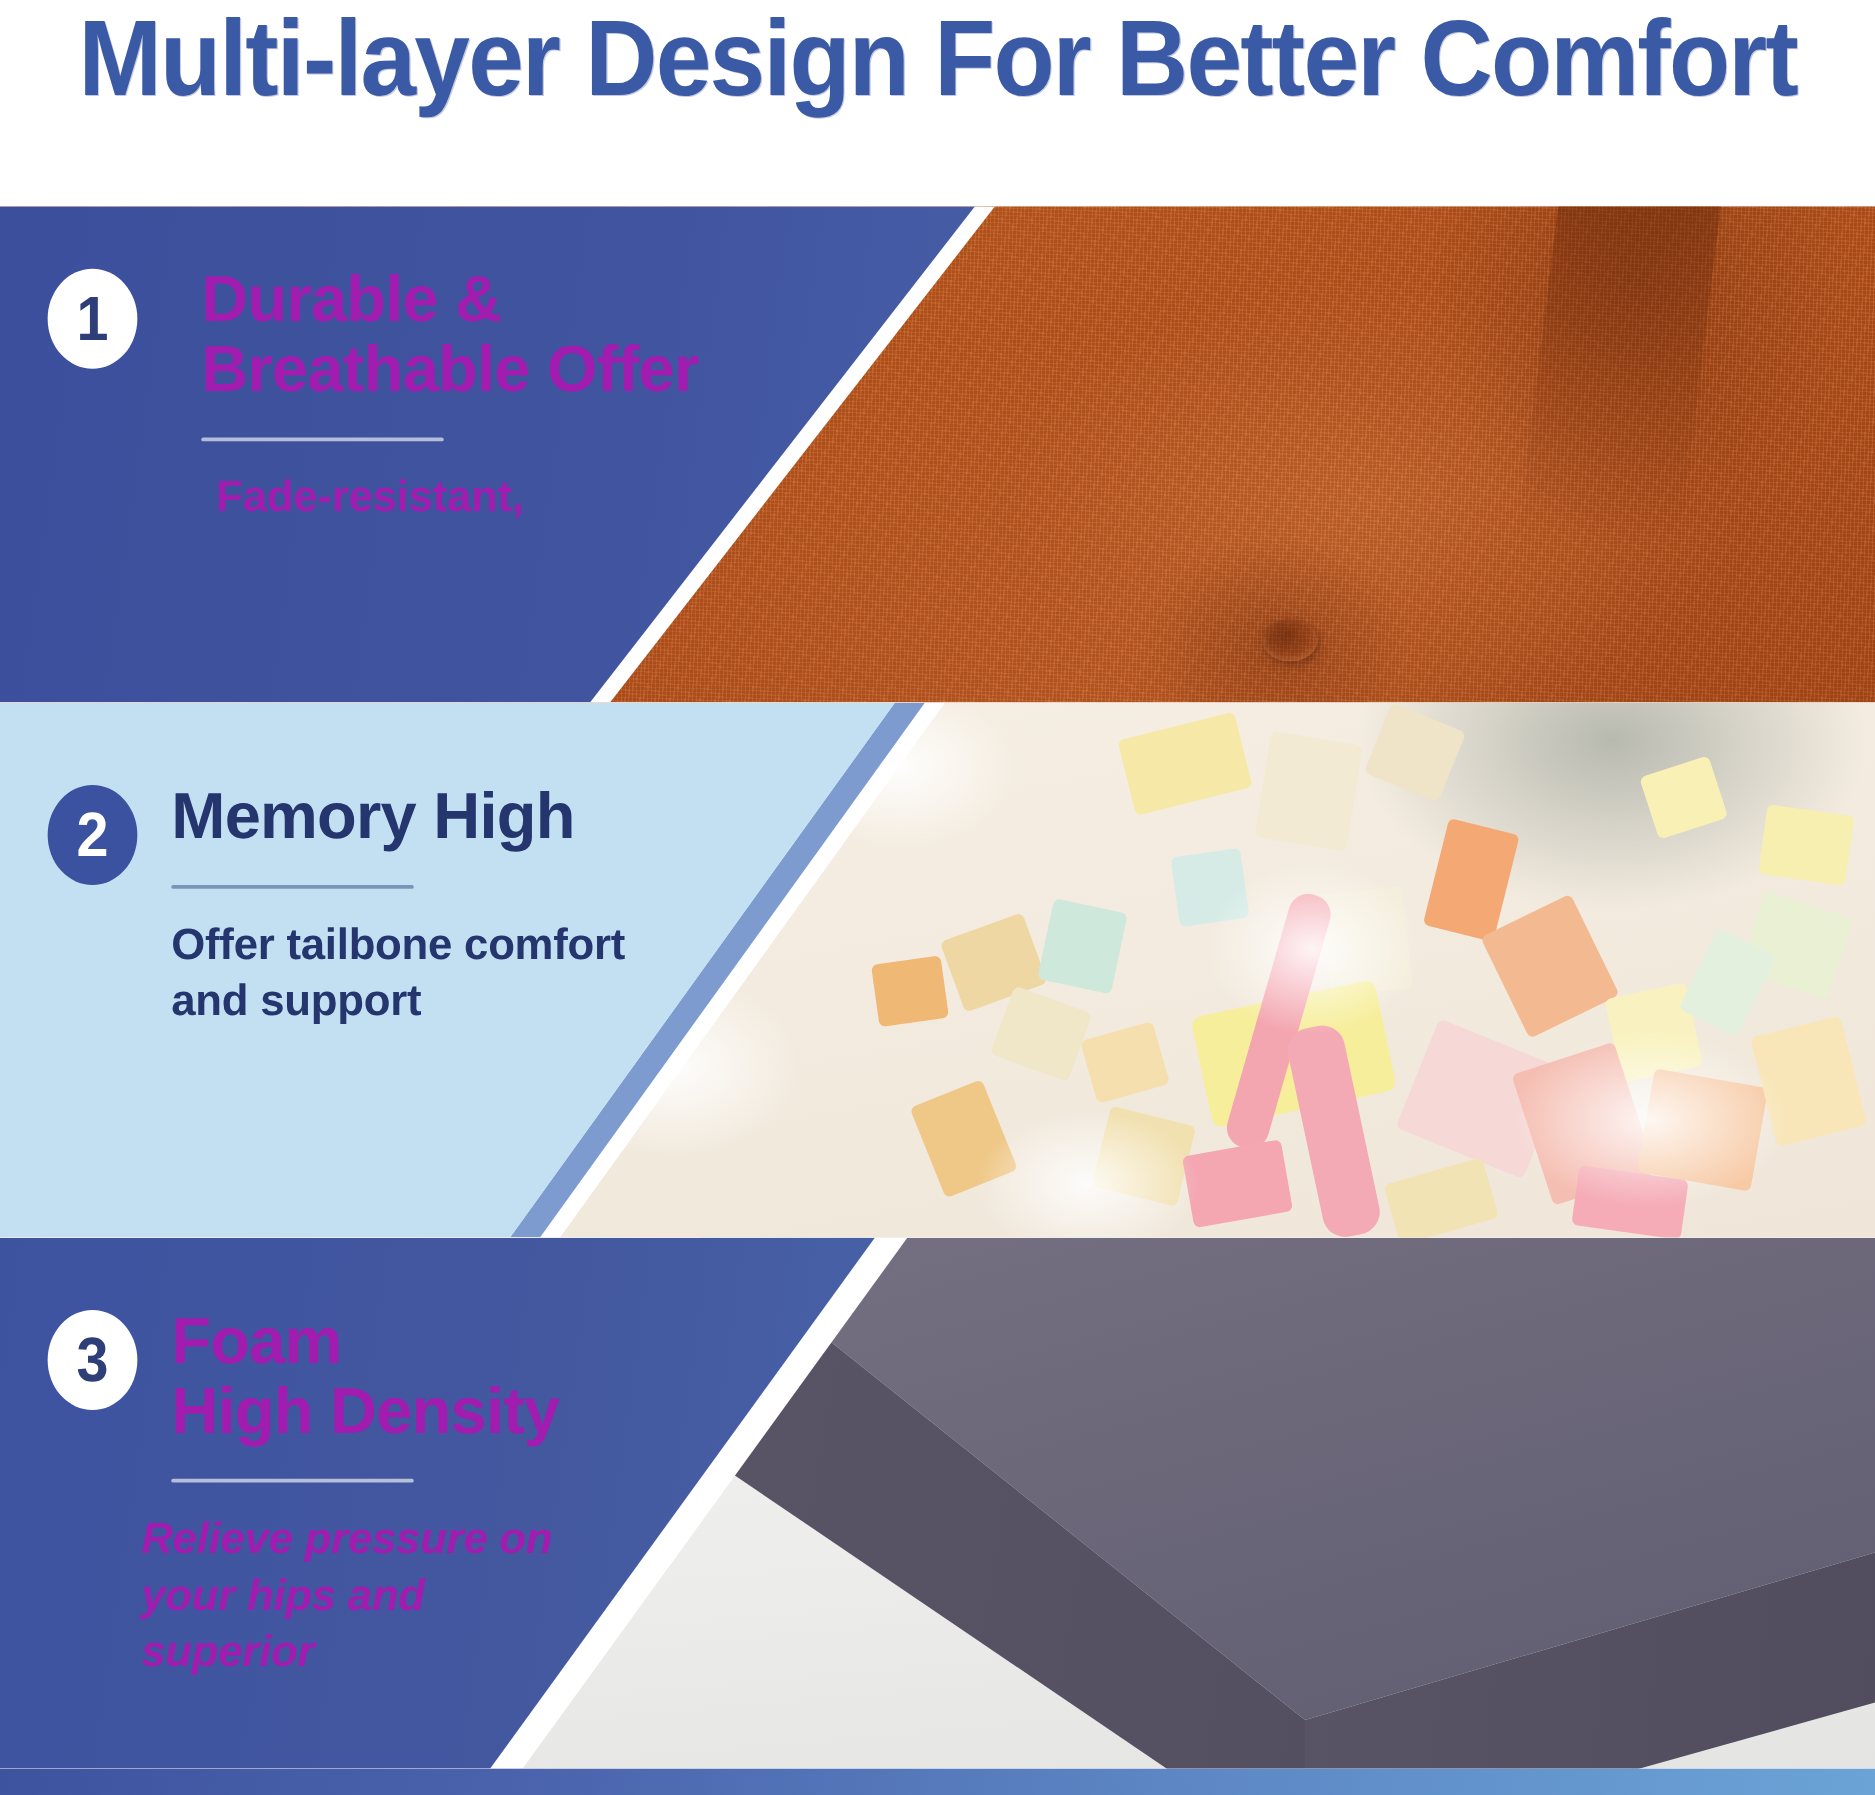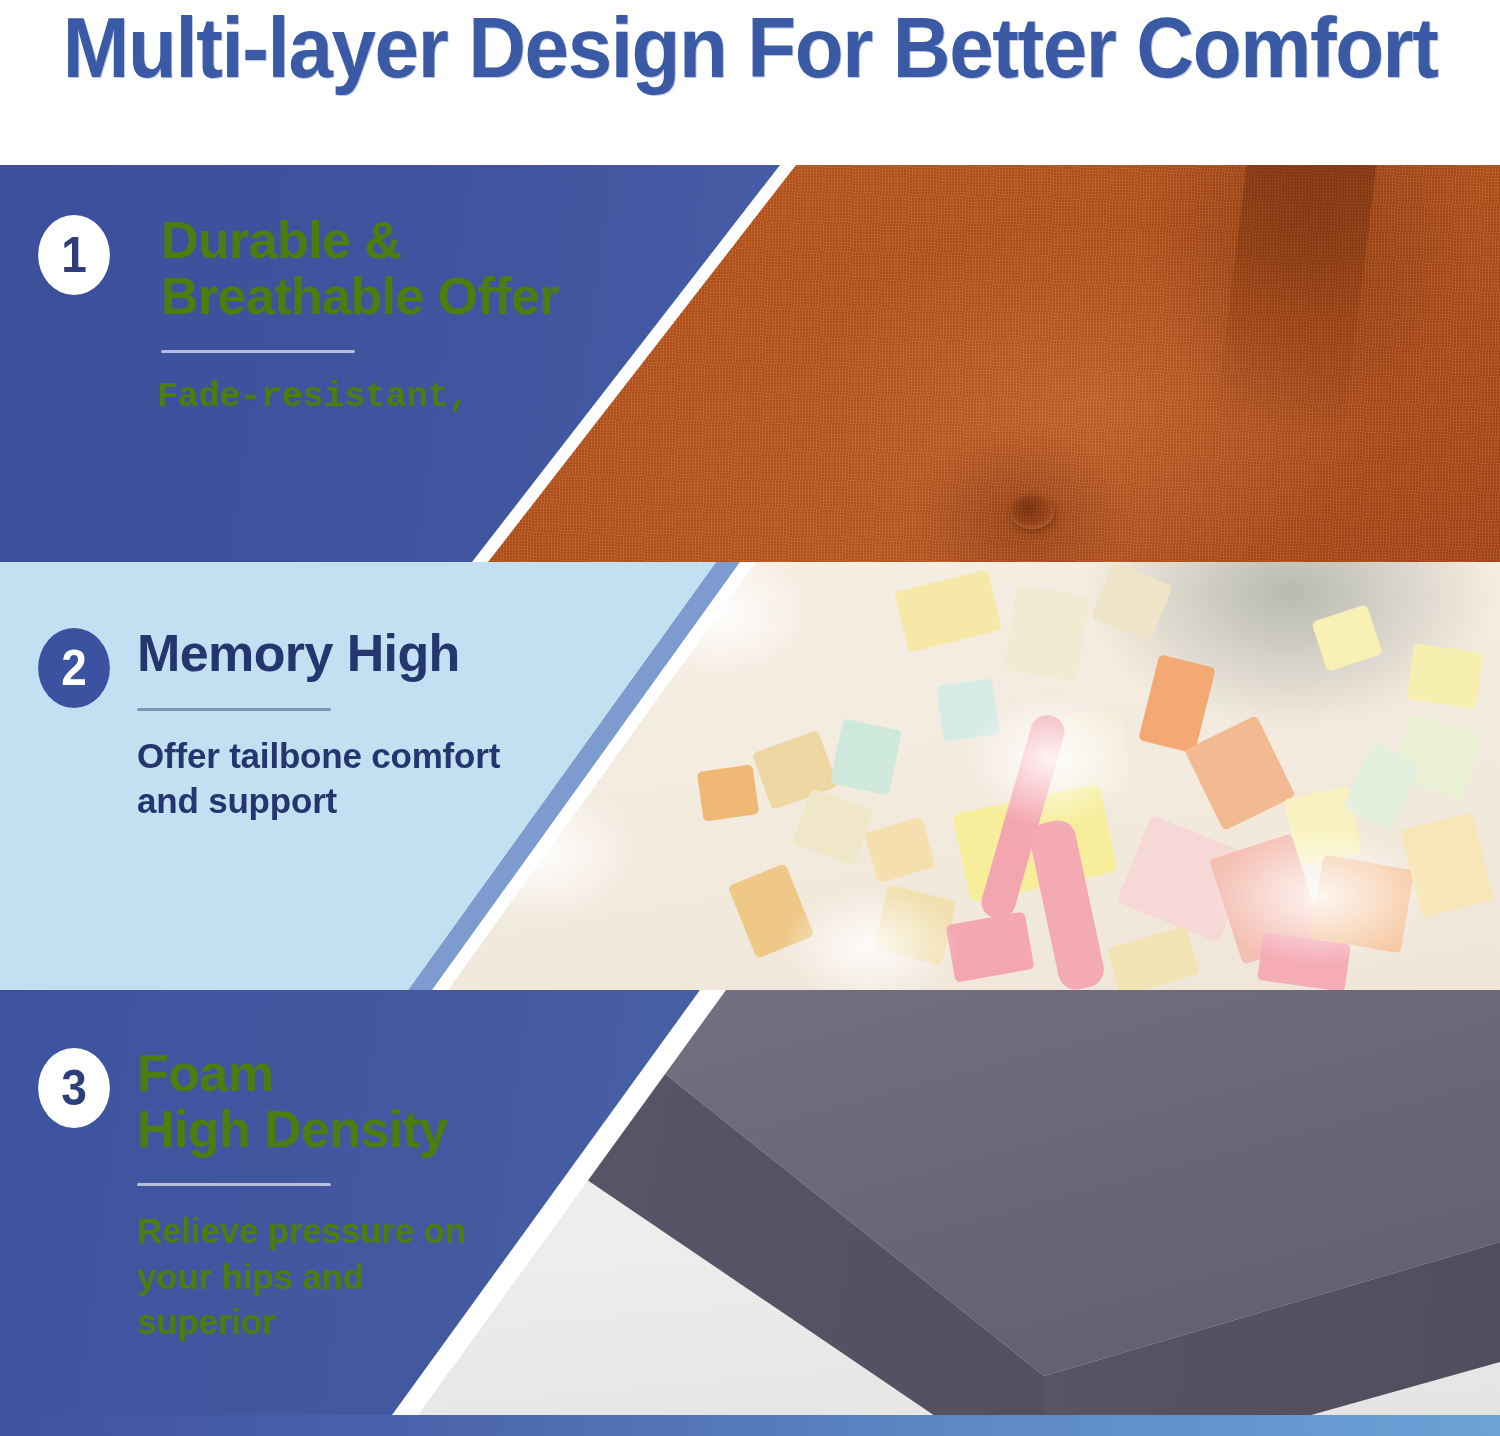--- a/index.html
+++ b/index.html
@@ -160,21 +160,21 @@
   .head{
     font-weight:bold;
     font-size:52px; line-height:1.07;
     letter-spacing:-0.6px;
     margin-left:24px; margin-top:-4px;
   }
   .rule{ width:194px; height:3px; margin:26px 0 22px 0; border-radius:2px; }
   .sub{ font-weight:bold; font-size:35px; line-height:1.3; letter-spacing:-0.2px; }
 
   
-  .onblue .head, .onblue .sub{ color:#4d7c0f; }
+  .onblue .head, .onblue .sub{ color:#a21caf; }
   .onblue .rule{ background:rgba(255,255,255,.62); }
   
   .onlight .head, .onlight .sub{ color:#25356E; }
   .onlight .rule{ background:rgba(45,62,120,.48); }
 
   #c1{ left:35px; top:215px; }
   #c1 .textcol{ margin-left:24px; }
   #c2{ left:35px; top:628px; }
   #c3{ left:35px; top:1048px; }
   .textcol{ padding-top:2px; }
@@ -251,21 +251,21 @@
 <div class="content onblue row" id="c1">
   <div class="num light">
     <span>1</span>
   </div>
   <div class="textcol">
     <div class="head">
       <div>Durable &amp;</div>
       <div>Breathable Offer</div>
     </div>
     <div class="rule" style="margin-left:24px;"></div>
-    <div class="sub" style="margin-left:20px;font-family:Liberation Mono, monospace;">
+    <div class="sub" style="margin-left:36px;">
       <div>Fade-resistant,</div>
     </div>
   </div>
 </div>
 
 <div class="content onlight row" id="c2">
   <div class="num dark">
     <span>2</span>
   </div>
   <div class="textcol">
@@ -283,19 +283,19 @@
 <div class="content onblue row" id="c3">
   <div class="num light">
     <span>3</span>
   </div>
   <div class="textcol">
     <div class="head">
       <div>Foam</div>
       <div>High Density</div>
     </div>
     <div class="rule" style="margin-left:24px;"></div>
-    <div class="sub" style="margin-left:24px;">
+    <div class="sub" style="font-style:italic;">
       <div>Relieve pressure on</div>
       <div>your hips and</div>
       <div>superior</div>
     </div>
   </div>
 </div>
 
 </body></html>

